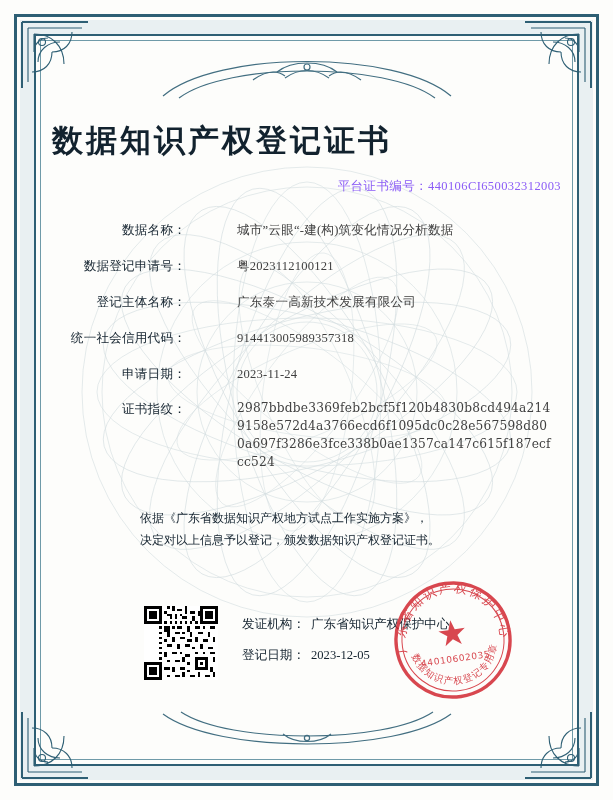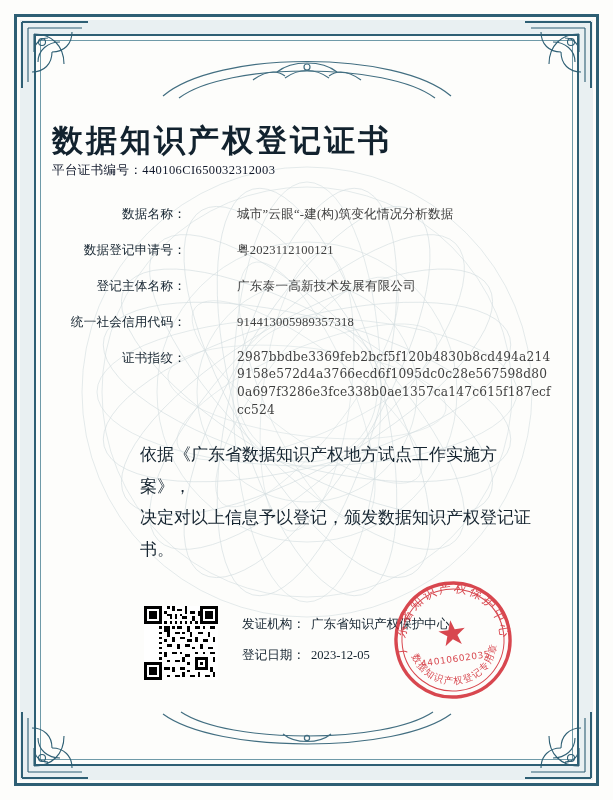--- a/index.html
+++ b/index.html
@@ -123,23 +123,24 @@
   .doc-title {
     text-align: left;
     font-size: 31px;
     font-weight: bold;
     letter-spacing: 3px;
     color: #12222e;
     font-family: "DejaVu Serif", "Liberation Serif", serif;
   }
 
   .platform-no {
-    text-align: left;
+    margin-top: 16px;
+    text-align: right;
     font-size: 12.5px;
-    color: #0f172a;
+    color: #8b5cf6;
     letter-spacing: 0.4px;
   }
 
   .fields {
     margin-top: 26px;
     padding-left: 8px;
     padding-right: 6px;
   }
 
   .field-row {
@@ -165,24 +166,24 @@
     letter-spacing: 0.2px;
     margin-left: 27px;
   }
   .field-value.mono {
     font-family: "DejaVu Serif", "Liberation Serif", serif;
     line-height: 1.45;
     font-size: 12.2px;
   }
 
   .statement {
-    margin-top: 20px;
+    margin-top: 36px;
     padding-left: 88px;
     padding-right: 30px;
-    font-size: 17px;
+    font-size: 12px;
     line-height: 1.85;
     color: #14232f;
   }
   .statement div { text-indent: 0; }
   .statement .line2 { padding-left: 0; }
 
   
   .footer {
     position: absolute;
     left: 0;
@@ -368,20 +369,24 @@
       <div class="field-row">
         <div class="field-label">登记主体名称：</div>
         <div class="field-value">广东泰一高新技术发展有限公司</div>
       </div>
 
       <div class="field-row">
         <div class="field-label">统一社会信用代码：</div>
         <div class="field-value">914413005989357318</div>
       </div>
 
+      <div class="field-row">
+        <div class="field-label">申请日期：</div>
+        <div class="field-value">2023-11-24</div>
+      </div>
 
 
       <div class="field-row">
         <div class="field-label">证书指纹：</div>
         <div class="field-value mono">2987bbdbe3369feb2bcf5f120b4830b8cd494a2149158e572d4a3766ecd6f1095dc0c28e567598d800a697f3286e3fce338b0ae1357ca147c615f187ecfcc524</div>
       </div>
 
     </div>
 
     <div class="statement">

